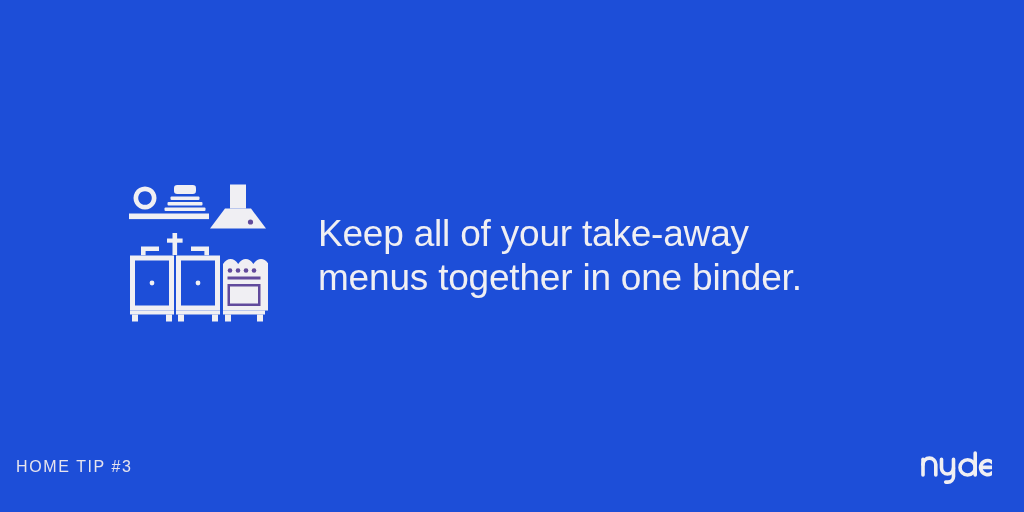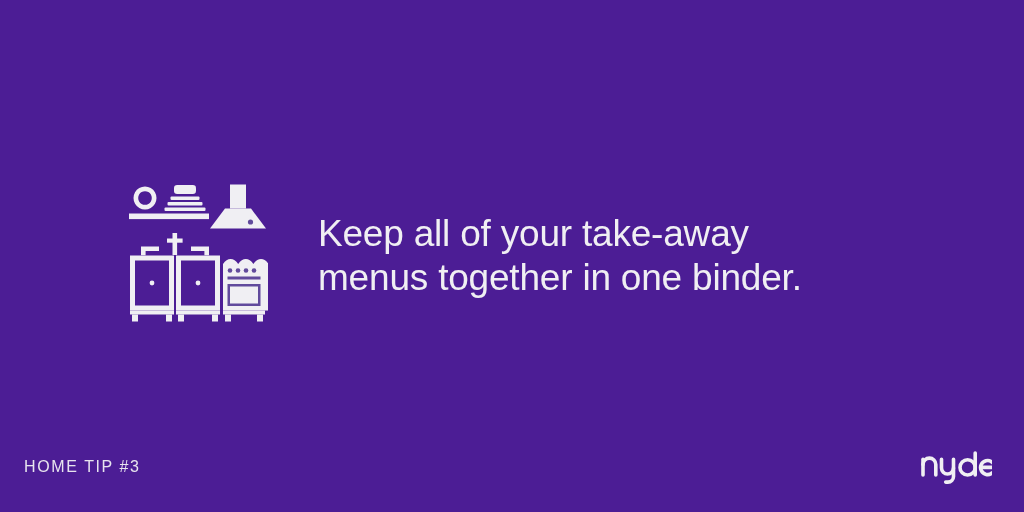--- a/index.html
+++ b/index.html
@@ -40,21 +40,21 @@
     font-size: 37px;
     line-height: 44px;
     font-weight: 400;
     letter-spacing: -0.2px;
     white-space: pre-line;
   }
 
   
   #footer-label {
     position: absolute;
-    left: 24px;
+    left: 16px;
     top: 458px;
     color: #E7E4EE;
     font-size: 16px;
     letter-spacing: 1.6px;
     font-weight: 400;
     text-transform: uppercase;
   }
 
   #brand-logo {
     position: absolute;
@@ -65,21 +65,21 @@
   }
   #brand-logo svg {
     display: block;
     width: 72px;
     height: 40px;
   }
 </style>
 </head>
 <body>
 
-<div id="canvas" style="background: #4c1d95;">
+<div id="canvas" style="background: #1d4ed8;">
 
   <div id="kitchen-illustration">
     <svg viewBox="0 0 142 138" xmlns="http://www.w3.org/2000/svg" aria-hidden="true">
       <g fill="#F0EFF3">
 
         <g>
           <path d="M19 2.5 a11.5 11.5 0 1 0 0.01 0 z M19 7.2 a6.8 6.8 0 1 1 -0.01 0 z"></path>
         </g>
 
         <g>

